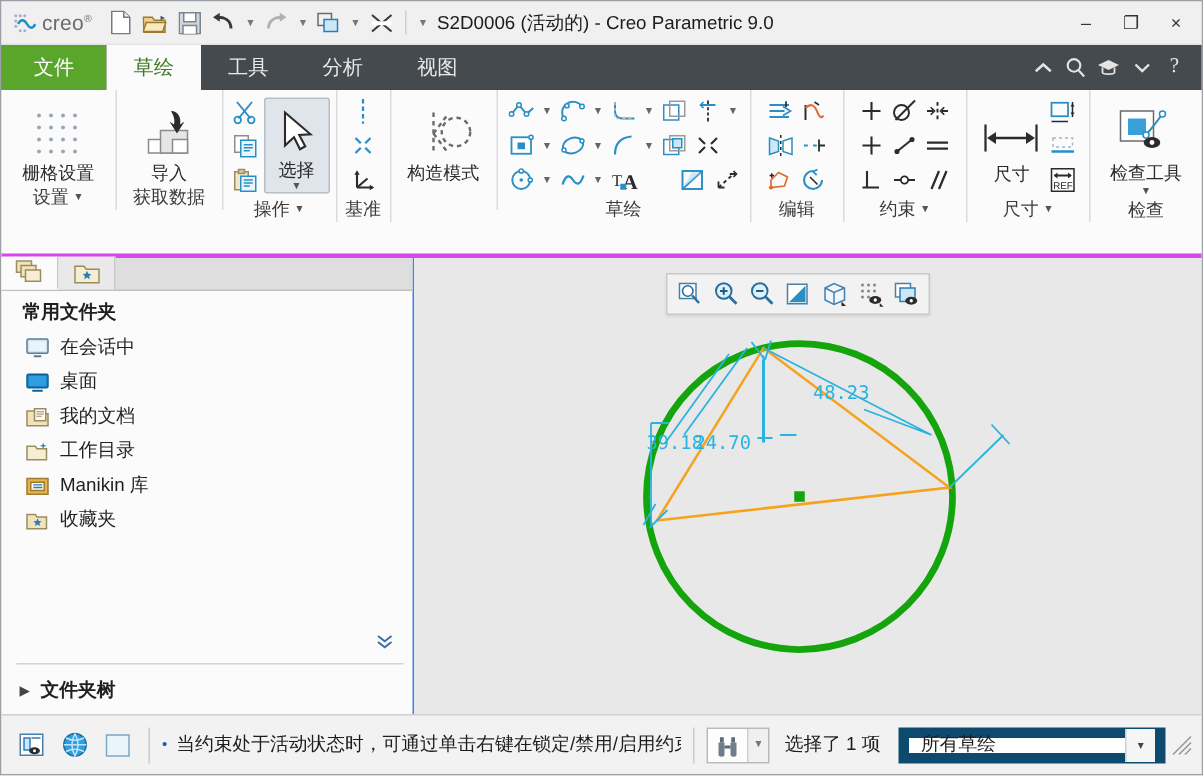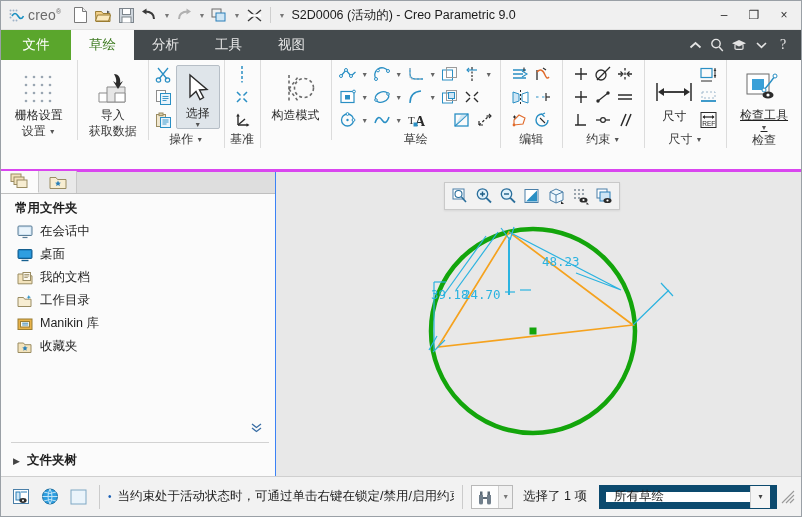--- a/index.html
+++ b/index.html
@@ -342,22 +342,22 @@
     <div class="wbtns">
       <div class="wbtn">–</div>
       <div class="wbtn">❐</div>
       <div class="wbtn close">×</div>
     </div>
   </div>
 
   <div class="tabbar">
     <div class="tab file">文件</div>
     <div class="tab active">草绘</div>
+    <div class="tab">工具</div>
     <div class="tab">分析</div>
-    <div class="tab">工具</div>
     <div class="tab">视图</div>
     <div class="tabbar-right">
       <div class="tbi">
         <svg width="13" height="9" viewBox="0 0 13 9">
             <path d="M1.5 6.5 L6.5 2 L11.5 6.5" stroke="#e4e4e4" stroke-width="1.7" fill="none"></path>
           </svg>
       </div>
       <div class="tbi">
         <svg width="14" height="14" viewBox="0 0 14 14">
             <circle cx="6" cy="5.6" r="4.2" stroke="#e4e4e4" stroke-width="1.4" fill="none"></circle>
@@ -811,21 +811,21 @@
         </div>
       </div>
       <div class="rgroup-title">
         <span>尺寸</span>
         <span class="cdown">▼</span>
       </div>
     </div>
 
     <div class="rgroup" style="width:74px;border-right:none;">
       <div class="rgroup-body">
-        <div class="bigbtn" style="width:66px;text-decoration:underline;">
+        <div class="bigbtn" style="width:66px;">
           <div class="ico">
             <svg width="40" height="34" viewBox="0 0 40 34">
               <rect x="3" y="3" width="22" height="20" fill="#fff" stroke="#6b6b6b"></rect>
               <rect x="8" y="8" width="12" height="11" fill="#3aa0d8"></rect>
               <path d="M20 19 Q26 12 31 5" stroke="#2a8fc4" stroke-width="1.4" fill="none"></path>
               <circle cx="31" cy="5" r="2" fill="#fff" stroke="#2a8fc4"></circle>
               <circle cx="20" cy="19" r="2" fill="#fff" stroke="#2a8fc4"></circle>
               <ellipse cx="24" cy="24" rx="5.5" ry="3.6" fill="#2b2b2b"></ellipse>
               <circle cx="24" cy="24" r="1.6" fill="#fff"></circle>
             </svg>

